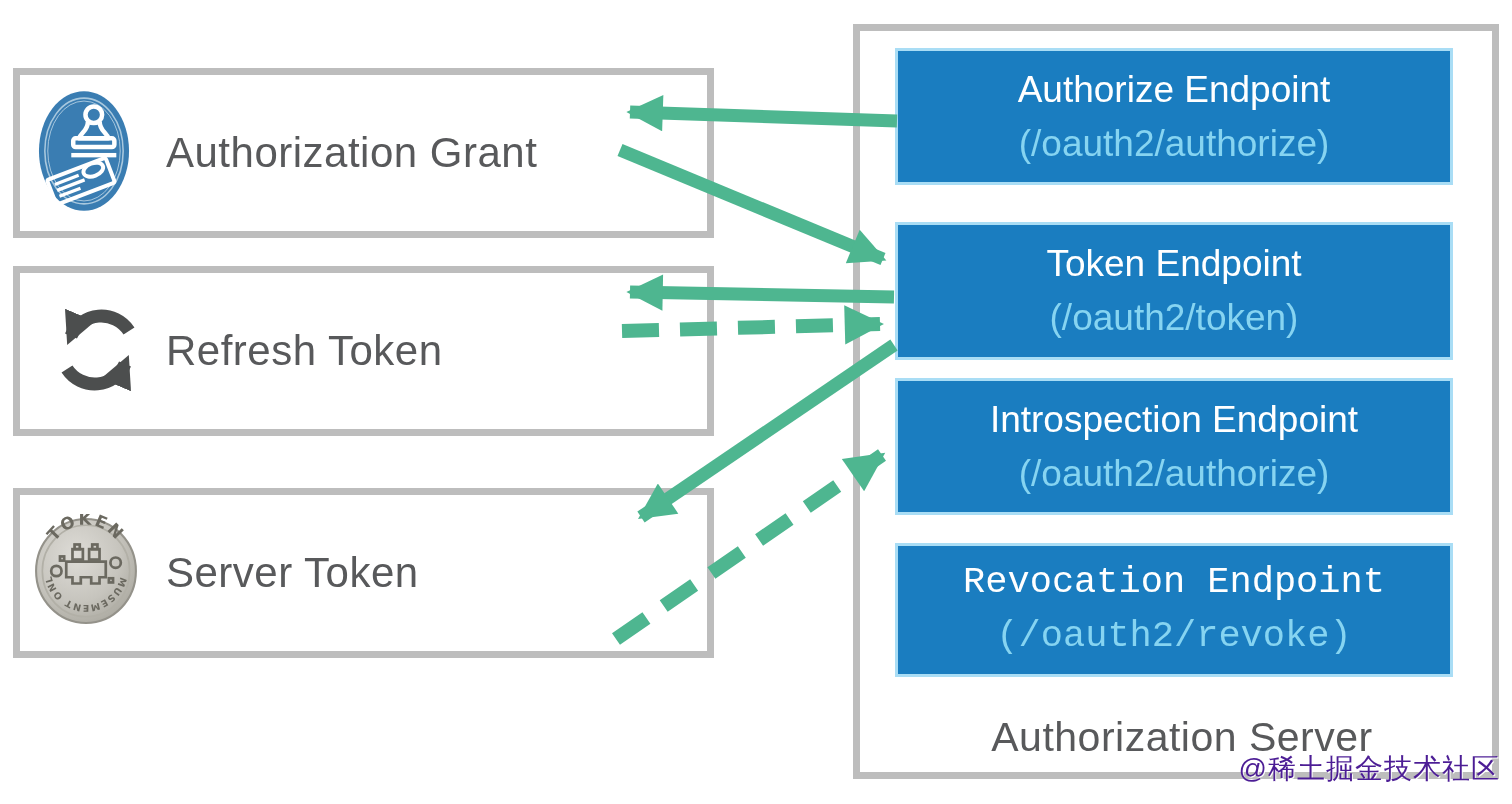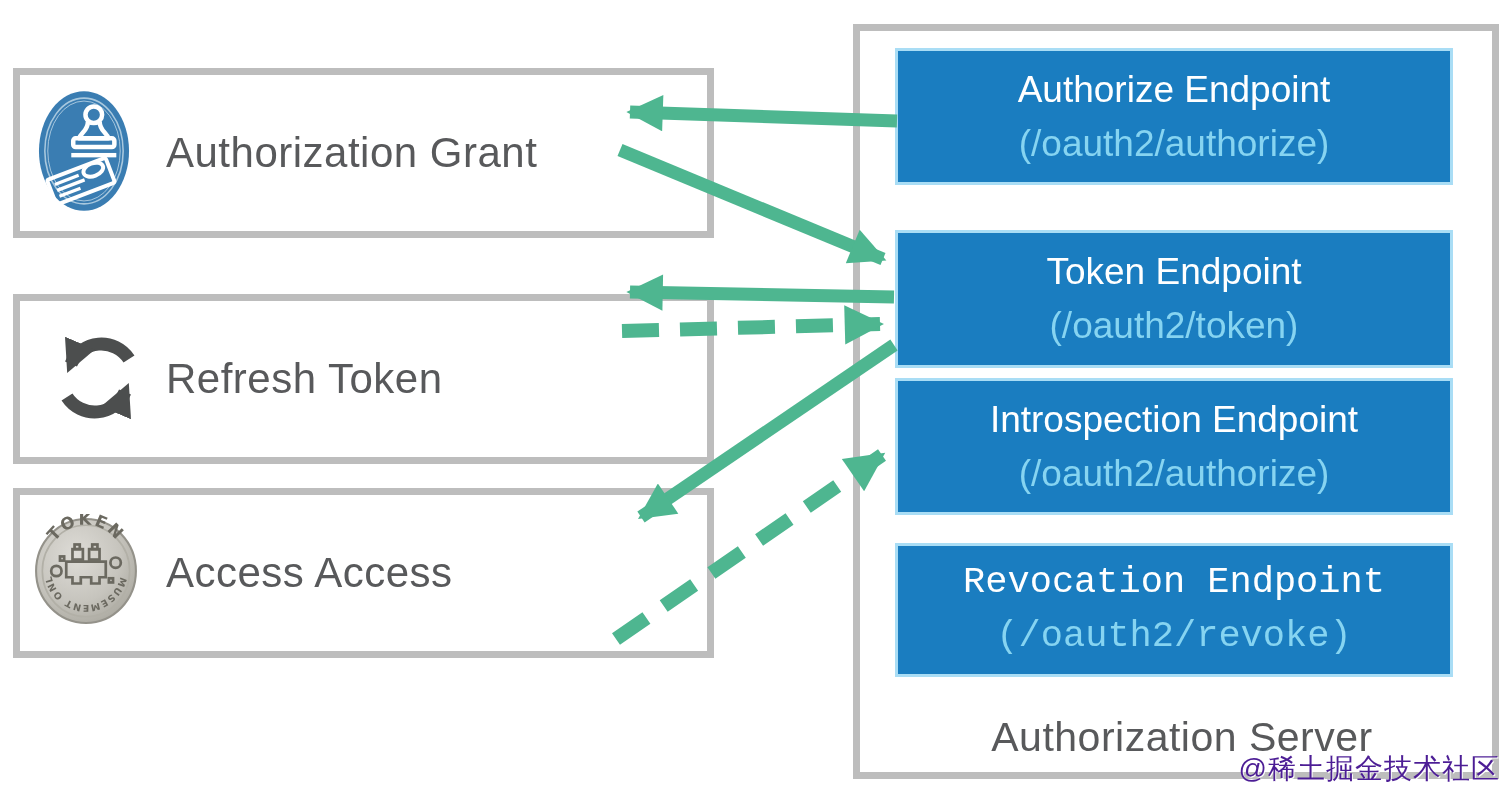--- a/index.html
+++ b/index.html
@@ -24,21 +24,21 @@
   }
   .endpoint{
     position:absolute;left:35px;width:558px;box-sizing:border-box;
     background:var(--endpoint-bg);border:3px solid var(--endpoint-border);
     display:flex;flex-direction:column;align-items:center;justify-content:center;
     text-align:center;z-index:2;
   }
   .endpoint .ep-name{color:#ffffff;font-size:37px;line-height:1.45;white-space:nowrap;}
   .endpoint .ep-path{color:var(--endpoint-path-text);font-size:37px;line-height:1.45;white-space:nowrap;text-align:right;}
   .ep-authorize{top:17px;height:137px;}
-  .ep-token{top:199px;height:138px;}
+  .ep-token{top:191px;height:138px;}
   .ep-introspection{top:347px;height:137px;}
   .ep-revocation{top:512px;height:134px;font-family:Liberation Mono, monospace;}
   .server-title{
     position:absolute;left:12px;right:0;top:683px;text-align:center;
     font-size:41px;color:var(--label-text);letter-spacing:.5px;
   }
   
   #arrows{position:absolute;left:0;top:0;width:1512px;height:804px;z-index:5;pointer-events:none;}
   #arrows line{stroke:var(--arrow);}
   
@@ -70,21 +70,21 @@
           <line x1="19" y1="87" x2="45" y2="87" stroke="#ffffff" stroke-width="3.4"></line>
           <line x1="19" y1="93.5" x2="49" y2="93.5" stroke="#ffffff" stroke-width="3.4"></line>
           <line x1="19" y1="100" x2="42" y2="100" stroke="#ffffff" stroke-width="3.4"></line>
           <ellipse cx="61" cy="87" rx="10.5" ry="6.5" fill="#3a7db2" stroke="#ffffff" stroke-width="4"></ellipse>
         </g>
       </svg>
     </span>
     <span class="card-label">Authorization Grant</span>
   </div>
 
-  <div class="card" style="top:294px;">
+  <div class="card" style="top:266px;">
     <span class="icon" style="left:25px;">
       <svg width="104" height="116" viewBox="0 0 104 116">
         <defs>
           <marker id="rh" viewBox="0 0 10 10" refX="7" refY="5" markerWidth="2.5" markerHeight="2.5" orient="auto">
             <path d="M0,0 L10,5 L0,10 z" fill="#4c4e4e"></path>
           </marker>
         </defs>
         <g fill="none" stroke="#4c4e4e" stroke-width="13">
           <path d="M84,40 A33,33 0 0 0 26,45" marker-end="url(#rh)"></path>
           <path d="M22,78 A33,33 0 0 0 80,73" marker-end="url(#rh)"></path>
@@ -120,21 +120,21 @@
           <rect x="39" y="26.5" width="5" height="4.5"></rect>
           <rect x="56" y="26.5" width="5" height="4.5"></rect>
           <path d="M31,43 L69,43 L69,58 L63,58 L63,64 L55,64 L55,58 L45,58 L45,64 L37,64 L37,58 L31,58 Z"></path>
           <circle cx="21.5" cy="52" r="5"></circle>
           <circle cx="78.5" cy="44" r="5"></circle>
           <rect x="25" y="38" width="4" height="4"></rect>
           <rect x="72" y="59" width="4" height="4"></rect>
         </g>
       </svg>
     </span>
-    <span class="card-label">Access Access</span>
+    <span class="card-label">Server Token</span>
   </div>
 
   <div class="server">
     <div class="endpoint ep-authorize">
       <div class="ep-name">Authorize Endpoint</div>
       <div class="ep-path">(/oauth2/authorize)</div>
     </div>
     <div class="endpoint ep-token">
       <div class="ep-name">Token Endpoint</div>
       <div class="ep-path">(/oauth2/token)</div>

